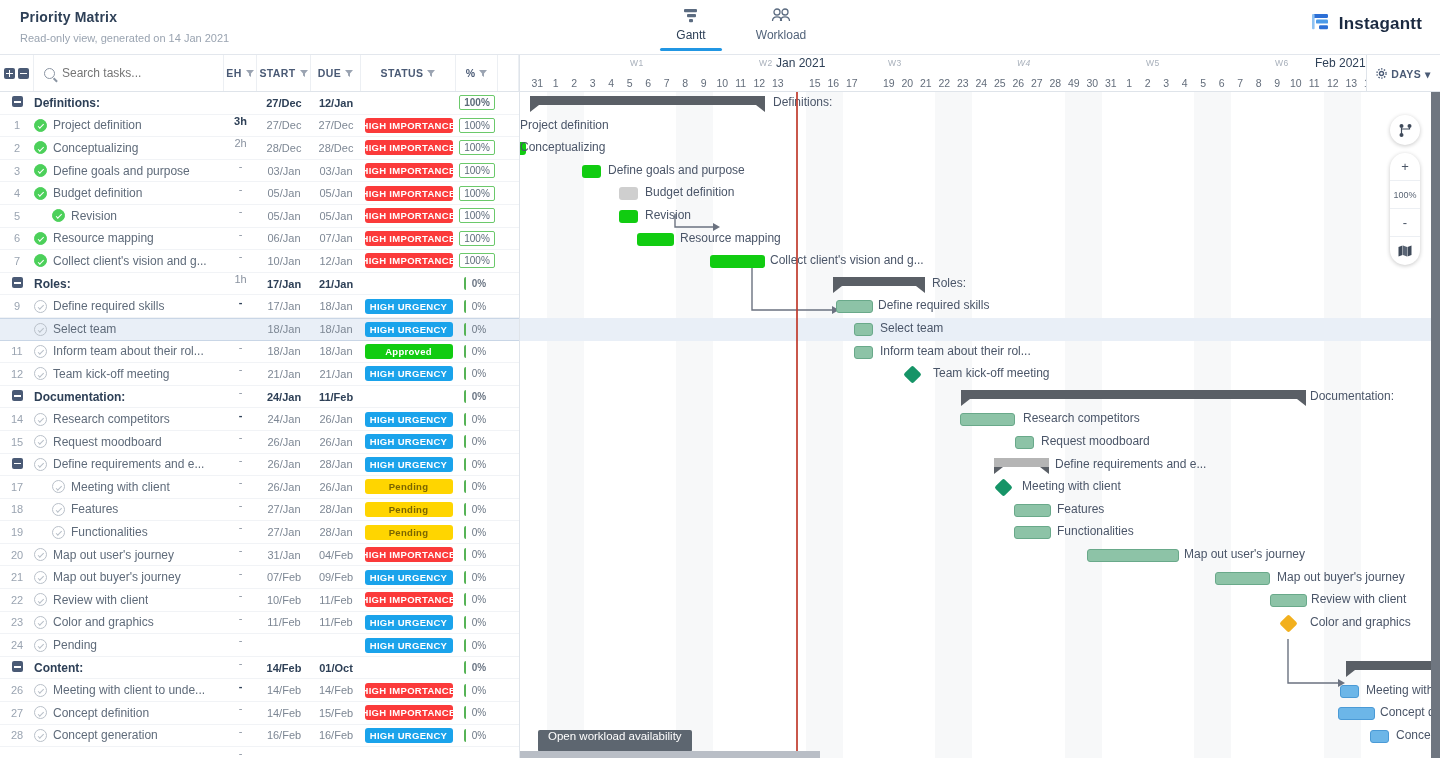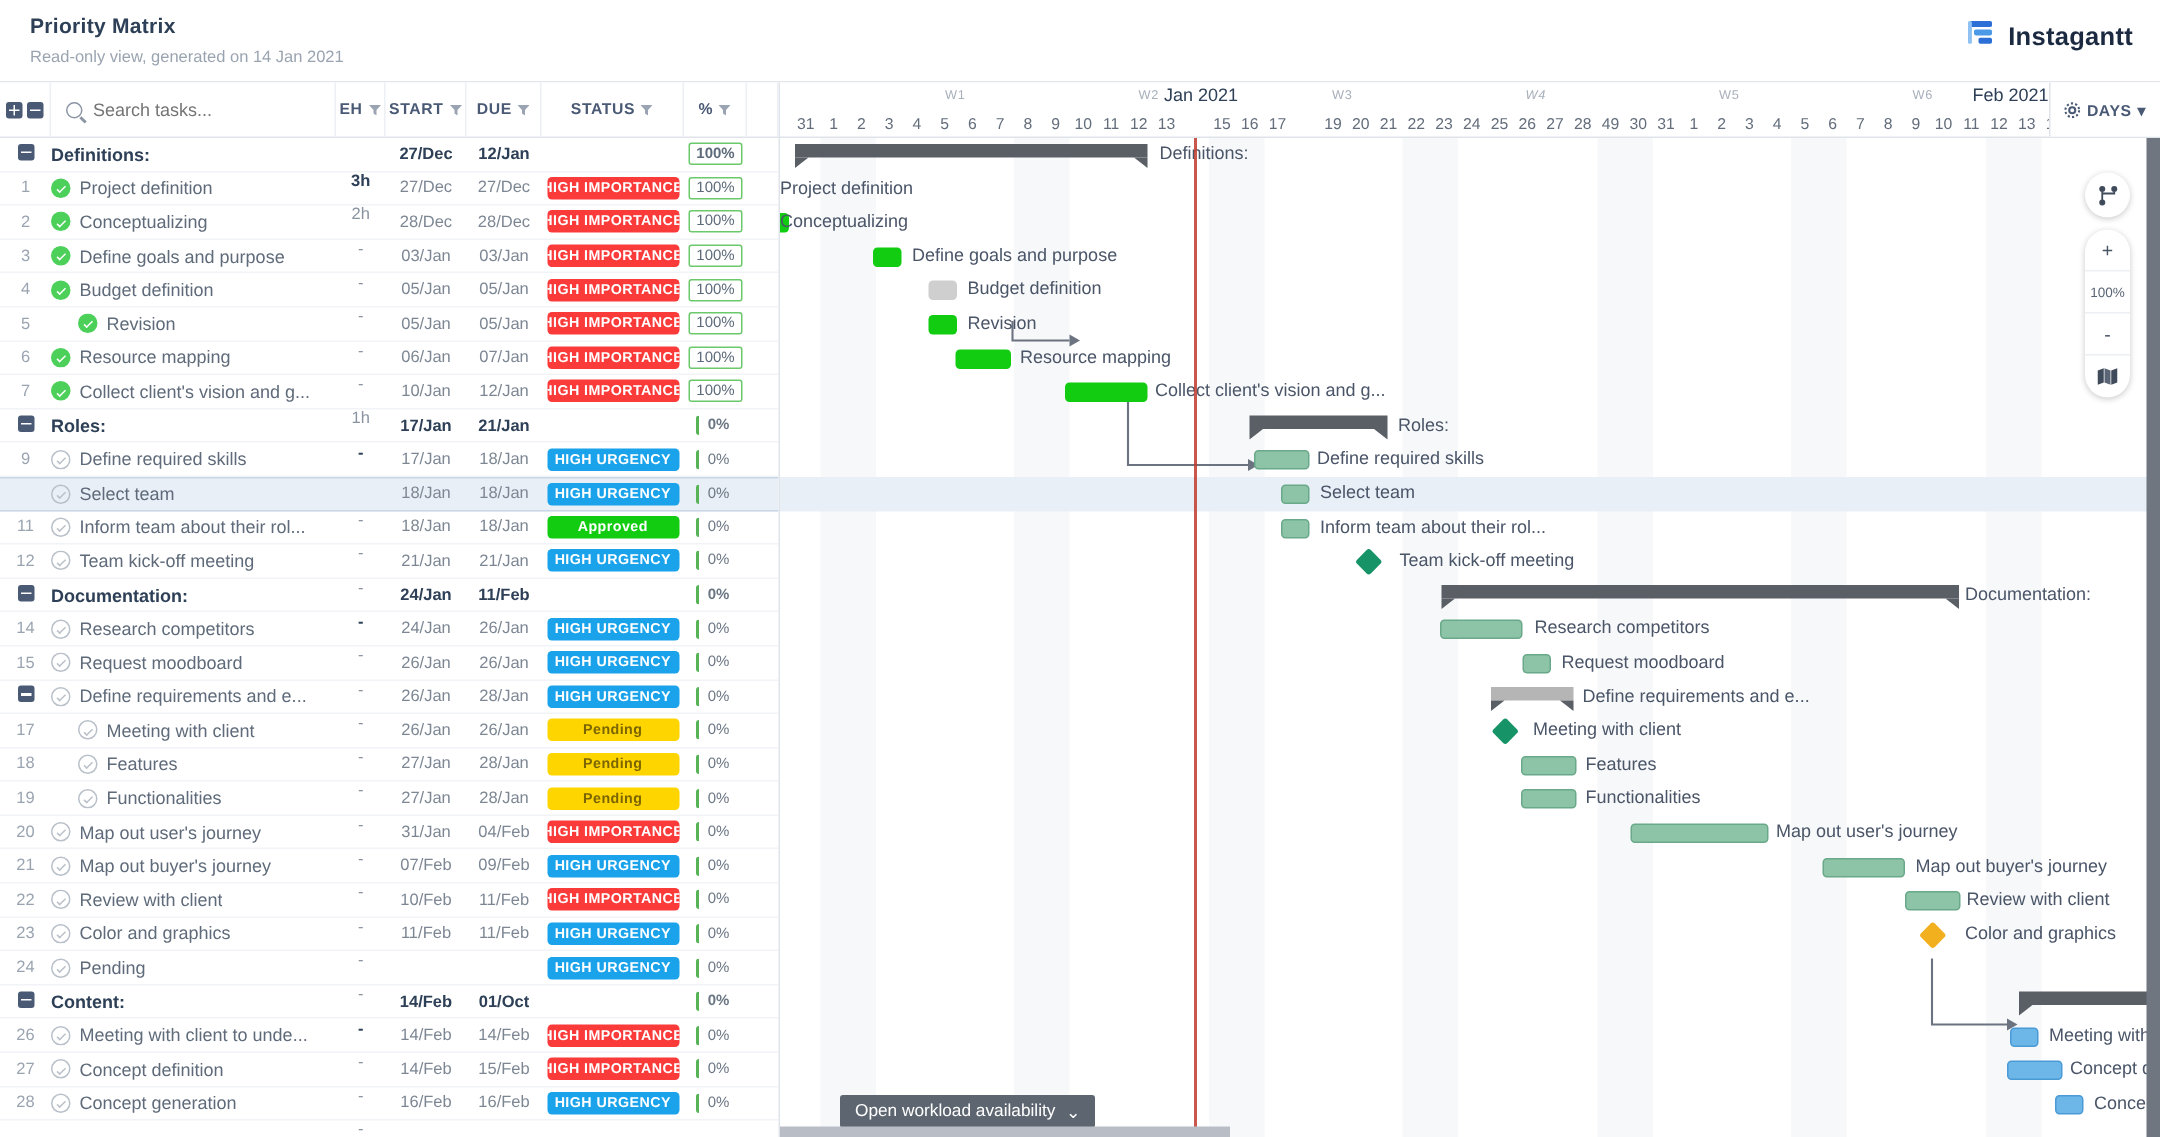--- a/index.html
+++ b/index.html
@@ -141,35 +141,58 @@
     box-shadow:0 1px 4px rgba(0,0,0,.22); display:flex; align-items:center;
     justify-content:center; color:#3f4a5a; cursor:pointer; }
   .zoomstack { position:absolute; right:20px; top:153px; width:30px; background:#fff;
     border-radius:15px; box-shadow:0 1px 4px rgba(0,0,0,.22); overflow:hidden; }
   .zoomstack > div { height:28px; display:flex; align-items:center; justify-content:center;
     font-size:13px; color:#4a5566; cursor:pointer; border-bottom:1px solid #eceff3; }
   .zoomstack > div:last-child { border-bottom:0; }
   .zoomstack .pctlbl { font-size:9px; color:#5a6575; }
 
   
-  .wl-btn { position:absolute; left:560px; top:730px; height:22px; background:#5d6670;
+  .wl-btn { position:absolute; left:538px; top:730px; height:22px; background:#5d6670;
     color:#fff; font-size:11.5px; display:flex; align-items:center; gap:7px;
-    padding:0 10px; border-radius:2px; cursor:pointer; }
+    padding:0 10px; border-radius:2px; cursor:pointer;flex-direction:column; }
 
   
   .vscroll { position:absolute; right:0; top:92px; width:9px; height:666px; background:#6f7680; }
   .hscroll { position:absolute; left:520px; bottom:0; height:7px; width:300px; background:#b9bec6; }
 </style>
 </head>
 <body>
 
 <div class="topbar">
   <div class="proj-title">Priority Matrix</div>
   <div class="proj-sub">Read-only view, generated on 14 Jan 2021</div>
 
+  <div class="tabs">
+    <div class="tab active">
+      <span class="ic">
+        <svg width="17" height="15" viewBox="0 0 17 15">
+            <rect x="1" y="1" width="13" height="3.2" rx="1" fill="#5b6b80"></rect>
+            <rect x="4" y="6" width="9" height="3.2" rx="1" fill="#5b6b80"></rect>
+            <rect x="6" y="11" width="4" height="3.2" rx="1" fill="#5b6b80"></rect>
+          </svg>
+      </span>
+      <span class="lb">Gantt</span>
+    </div>
+    <div class="tab">
+      <span class="ic">
+        <svg width="20" height="15" viewBox="0 0 20 15">
+            <circle cx="6" cy="4" r="3" fill="none" stroke="#5b6b80" stroke-width="1.3"></circle>
+            <circle cx="14" cy="4" r="3" fill="none" stroke="#5b6b80" stroke-width="1.3"></circle>
+            <path d="M1.5 13c0-2.6 2-4.2 4.5-4.2S10.5 10.4 10.5 13" fill="none" stroke="#5b6b80" stroke-width="1.3"></path>
+            <path d="M9.5 13c0-2.6 2-4.2 4.5-4.2S18.5 10.4 18.5 13" fill="none" stroke="#5b6b80" stroke-width="1.3"></path>
+          </svg>
+      </span>
+      <span class="lb">Workload</span>
+    </div>
+  </div>
 
   <div class="brand">
     <span>
       <svg width="20" height="18" viewBox="0 0 20 18">
           <rect x="2" y="1" width="15" height="4" rx="1.2" fill="#2c6fd6"></rect>
           <rect x="5" y="6.6" width="12" height="4" rx="1.2" fill="#4b9ae8"></rect>
           <rect x="8" y="12.2" width="9" height="4" rx="1.2" fill="#2c6fd6"></rect>
           <rect x="1" y="1" width="2.6" height="15.2" rx="1" fill="#8fc2f2"></rect>
         </svg>
     </span>

